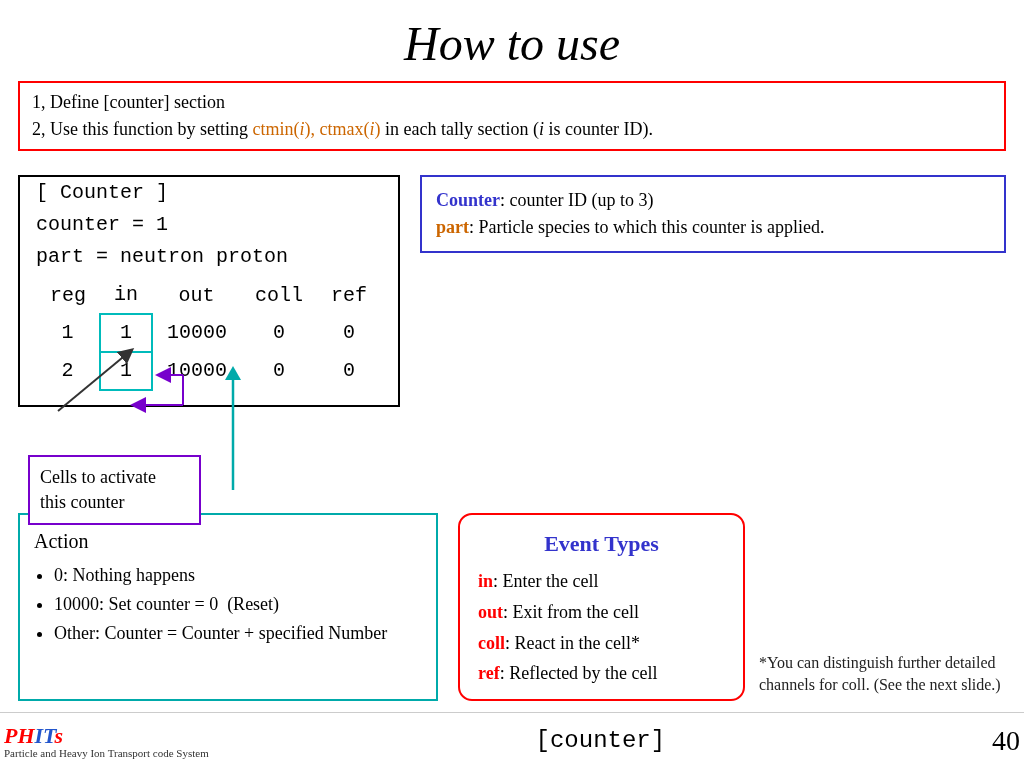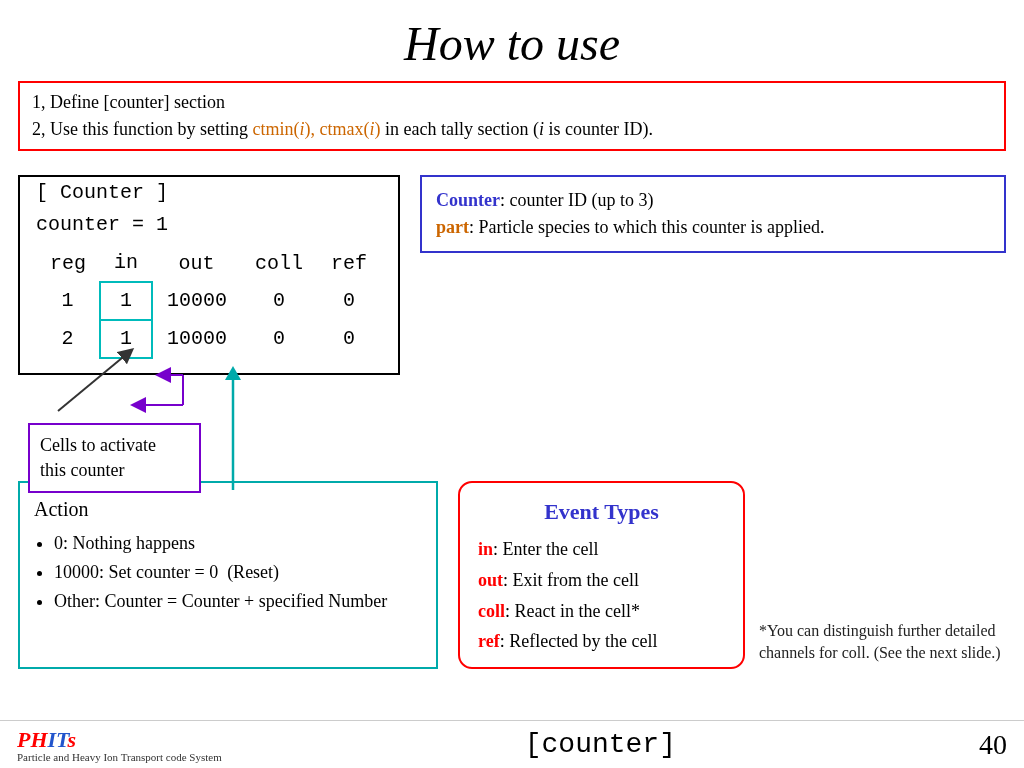--- a/index.html
+++ b/index.html
@@ -132,25 +132,25 @@
       align-self: flex-end;
       padding-bottom: 4px;
     }
 
     
     .footer {
       position: absolute;
       bottom: 0;
       left: 0;
       right: 0;
-      height: 48px;
+      height: 56px;
       border-top: 1px solid #ccc;
       display: flex;
       align-items: center;
-      padding: 0 17px;
+      padding: 0 4px;
       background: #fff;
     }
     .footer-logo {
       flex: 0 0 auto;
       font-size: 22px;
       font-style: italic;
       font-weight: bold;
       color: #2255cc;
     }
     .footer-logo span { color: red; font-style: italic; }
@@ -159,21 +159,21 @@
       color: #333;
       margin-top: -2px;
     }
     .footer-logo-wrap {
       display: flex;
       flex-direction: column;
     }
     .footer-center {
       flex: 1;
       text-align: center;
-      font-size: 28px;
+      font-size: 24px;
       font-family: 'Courier New', monospace;
     }
     .footer-page {
       flex: 0 0 auto;
       font-size: 28px;
     }
 
     .middle-section {
       position: relative;
     }
@@ -205,20 +205,21 @@
     </div>
   </div>
 
   <div class="middle-section">
     <div style="display:flex; gap:20px;">
 
       <div class="counter-block-wrapper">
         <div class="counter-code-box">
           <div>[ Counter ]</div>
           <div>counter = 1</div>
+          <div>  part = neutron proton</div>
           <table class="counter-table">
             <tbody>
                 <tr>
               <td>reg</td>
               <td>in</td>
               <td>out</td>
               <td>coll</td>
               <td>ref</td>
             </tr>
             <tr>

